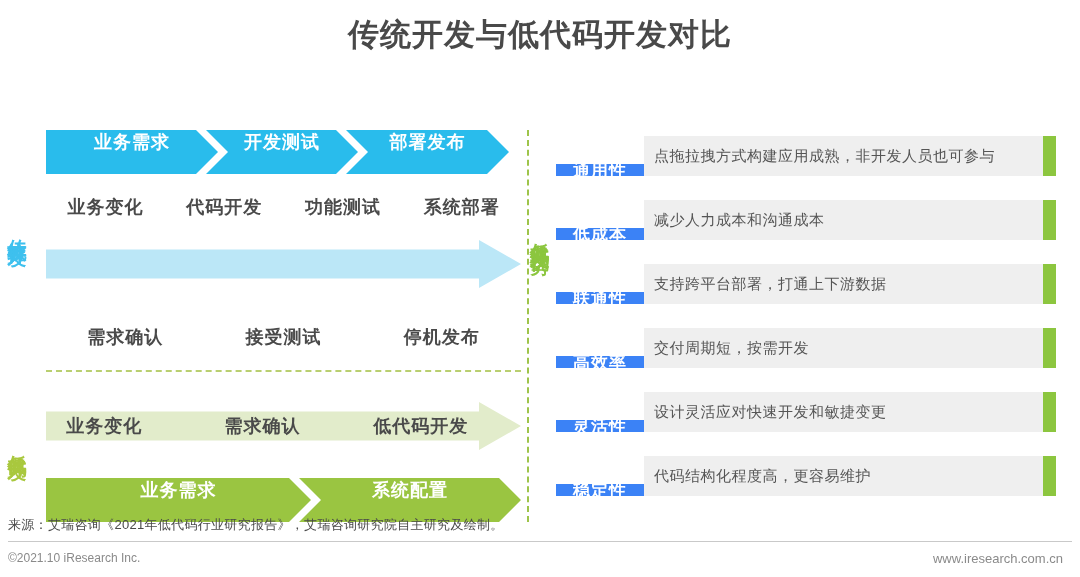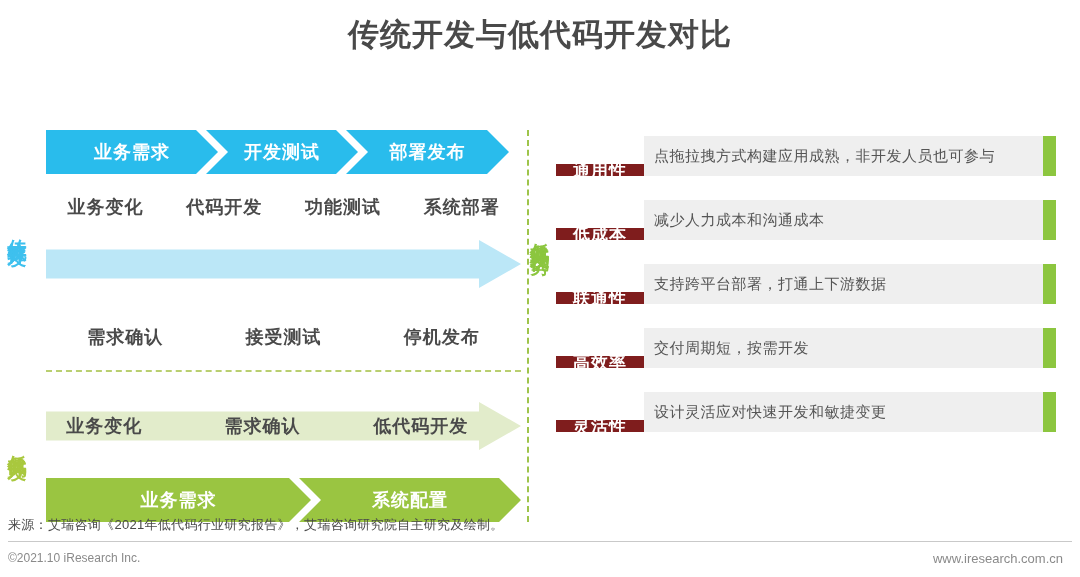--- a/index.html
+++ b/index.html
@@ -40,21 +40,21 @@
   .vlabel-adv  { left: 527px; top: 228px; height: 220px; color: #8cc63f;
                  width: 26px; display:flex; align-items:center; }
 
   
   .left-panel { position: absolute; left: 46px; top: 130px; width: 475px; height: 392px; }
 
   
   .chev-row { position: absolute; left: 0; width: 475px; height: 44px; display: flex; }
   .chev {
     position: relative; height: 44px;
-    display: flex; align-items: center; justify-content: center;
+    display: flex; justify-content: center;
     color: #ffffff; font-size: 18px; font-weight: bold; letter-spacing: 1px;
   }
   .chev-blue { background: #29bcec; }
   .chev-green { background: #9ac541; }
   
   .chev.first { clip-path: polygon(0 0, calc(100% - 22px) 0, 100% 50%, calc(100% - 22px) 100%, 0 100%); }
   .chev.mid   { clip-path: polygon(0 0, calc(100% - 22px) 0, 100% 50%, calc(100% - 22px) 100%, 0 100%, 22px 50%); }
 
   .row-blue-chev { top: 0px; }
   .row-green-chev { top: 348px; }
@@ -98,21 +98,21 @@
     border-top: 2px dashed #b9cf70;
   }
 
   
   .right-panel { position: absolute; left: 556px; top: 136px; width: 500px; }
   .adv-row {
     position: relative; width: 500px; height: 40px;
     display: flex; align-items: stretch; margin-bottom: 24px;
   }
   .adv-tag {
-    width: 88px; background: #7f1d1d;
+    width: 88px; background: #3b82f6;
     display: flex; align-items: center; justify-content: center;
     color: #ffffff; font-size: 17px; font-weight: bold; letter-spacing: 1px;
     flex-shrink: 0;
     margin-top: 28px;
   }
   .adv-desc {
     flex: 1; background: #efefef;
     display: flex; align-items: center;
     padding-left: 10px;
     font-size: 15px; color: #555555; letter-spacing: 0.5px;
@@ -226,20 +226,25 @@
       <div class="adv-desc">交付周期短，按需开发</div>
       <div class="adv-accent"></div>
     </div>
 
     <div class="adv-row">
       <div class="adv-tag">灵活性</div>
       <div class="adv-desc">设计灵活应对快速开发和敏捷变更</div>
       <div class="adv-accent"></div>
     </div>
 
+    <div class="adv-row">
+      <div class="adv-tag">稳定性</div>
+      <div class="adv-desc">代码结构化程度高，更容易维护</div>
+      <div class="adv-accent"></div>
+    </div>
   </div>
 
   <div class="source-note">来源：艾瑞咨询《2021年低代码行业研究报告》，艾瑞咨询研究院自主研究及绘制。</div>
   <div class="footer-rule"></div>
   <div class="copyright">©2021.10 iResearch Inc.</div>
   <div class="website">www.iresearch.com.cn</div>
 
 </div>
 
 </body></html>

